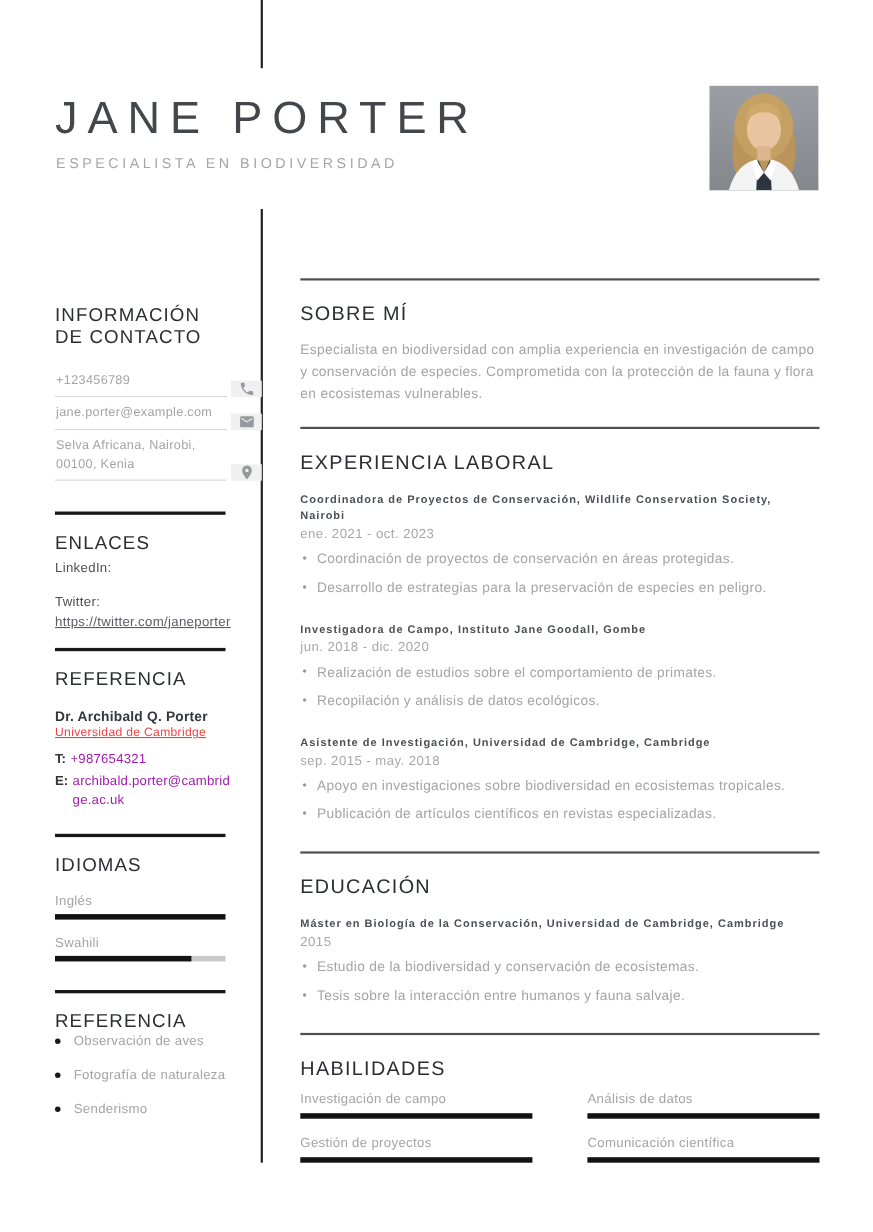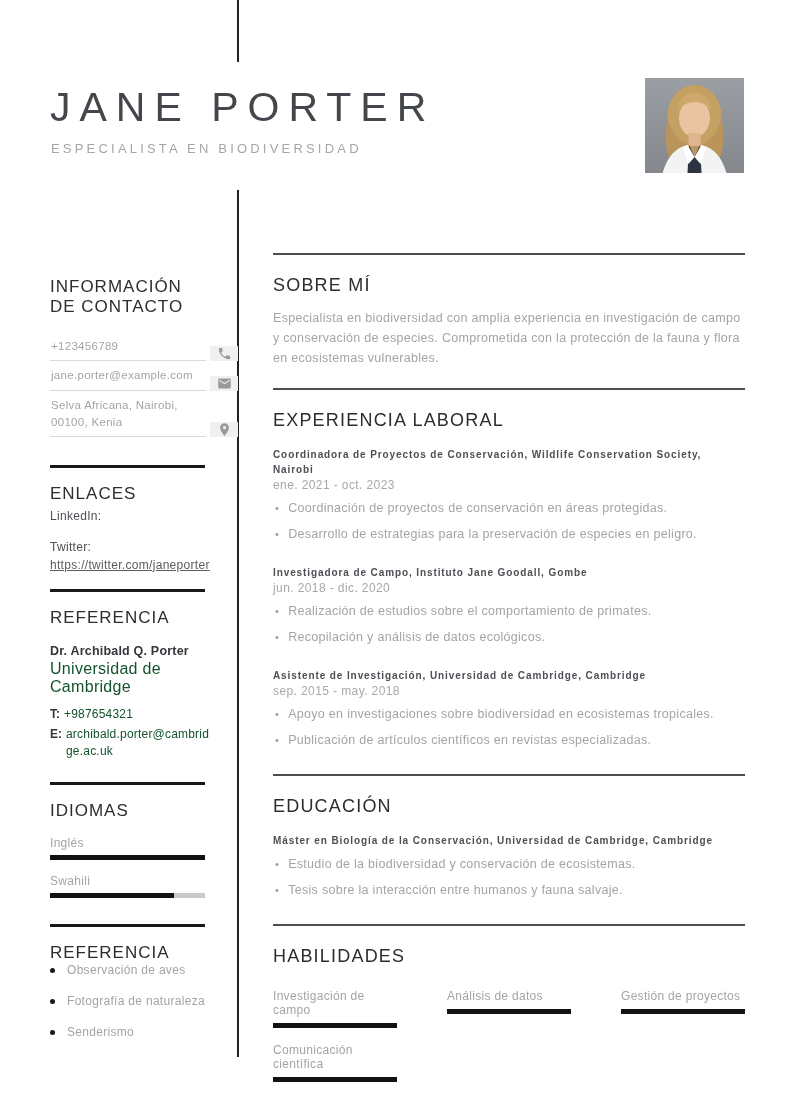--- a/index.html
+++ b/index.html
@@ -32,25 +32,25 @@
                   display:flex; align-items:center; padding:4px 0 6px 1px; min-height:27px; }
   .icon-cell { width:28px; background:#f0f0f0; display:flex; align-items:center; justify-content:center; }
   .icon-cell svg { width:15px; height:15px; fill:#97999c; }
 
   .links-block { margin-top:2px; font-size:12px; line-height:1.5; }
   .link-item { margin-bottom:13px; width:160px; }
   .link-label { color:#4c4f54; letter-spacing:0.3px; }
   .link-url { color:#595c60; text-decoration:underline; word-break:break-all; letter-spacing:0.3px; cursor:pointer; }
 
   .ref-name { margin-top:16px; font-size:12.5px; font-weight:700; color:#33363a; letter-spacing:0.2px; }
-  .ref-org  { margin-top:2px; font-size:16px; color:#14532d; letter-spacing:0.3px; }
+  .ref-org  { margin-top:2px; font-size:11px; color:#ef4444; letter-spacing:0.3px;text-decoration:underline; }
   .ref-line { margin-top:8px; display:flex; font-size:12px; line-height:1.45; width:160px; }
   .ref-line.first { margin-top:10px; }
   .ref-label { font-weight:700; color:#33363a; margin-right:4px; }
-  .ref-value { color:#14532d; word-break:break-all; letter-spacing:0.2px; }
+  .ref-value { color:#a21caf; word-break:break-all; letter-spacing:0.2px; }
 
   .lang-item { margin-top:14px; width:155px; }
   .lang-name { font-size:12px; color:#a4a4a4; letter-spacing:0.3px; }
   .meter { margin-top:5px; width:100%; height:5px; background:#c9c9c9; }
   .meter-fill { height:100%; background:#121212; }
 
   .hobby-list { }
   .hobby-item { display:flex; align-items:center; margin-bottom:17px; font-size:12px; color:#a4a4a4; letter-spacing:0.3px; }
   .hobby-bullet { width:5px; height:5px; border-radius:50%; background:#17181a; margin-right:12px; flex:0 0 auto; }
 
@@ -63,21 +63,21 @@
   .hr.after-about { margin-top:20px; }
   .hr.section-gap { margin-top:24px; }
 
   .job { margin-top:17px; }
   .job-title { font-size:10px; font-weight:700; letter-spacing:0.9px; color:#4c4f54; line-height:1.45; }
   .job-dates { margin-top:1px; font-size:12px; color:#a8a8a8; letter-spacing:0.4px; }
   .job-bullets { margin-top:6px; }
   .job-bullet { display:flex; margin-top:7px; font-size:12.5px; color:#a4a4a4; letter-spacing:0.3px; line-height:1.5; }
   .dot { color:#9b9b9b; margin:0 9px 0 2px; font-size:11px; line-height:1.7; }
 
-  .skills-grid { margin-top:22px; display:grid; grid-template-columns:1fr 1fr 1fr; column-gap:50px; row-gap:15px; }
+  .skills-grid { margin-top:10px; display:grid; grid-template-columns:1fr 1fr; column-gap:50px; row-gap:15px; }
   .skill-name { font-size:12px; color:#a4a4a4; letter-spacing:0.3px; }
   .skill-meter { margin-top:6px; width:100%; height:5px; background:#c9c9c9; }
 </style>
 </head>
 <body>
 
 <div class="page">
 
   <div class="vline-top"></div>
   <div class="vline-main"></div>
@@ -242,20 +242,21 @@
             <span>Publicación de artículos científicos en revistas especializadas.</span>
           </div>
       </div>
     </div>
 
     <div class="hr section-gap"></div>
     <div class="main-heading">EDUCACIÓN</div>
 
     <div class="job">
       <div class="job-title">Máster en Biología de la Conservación, Universidad de Cambridge, Cambridge</div>
+      <div class="job-dates">2015</div>
       <div class="job-bullets">
         <div class="job-bullet">
             <span class="dot">•</span>
             <span>Estudio de la biodiversidad y conservación de ecosistemas.</span>
           </div>
         <div class="job-bullet">
             <span class="dot">•</span>
             <span>Tesis sobre la interacción entre humanos y fauna salvaje.</span>
           </div>
       </div>

